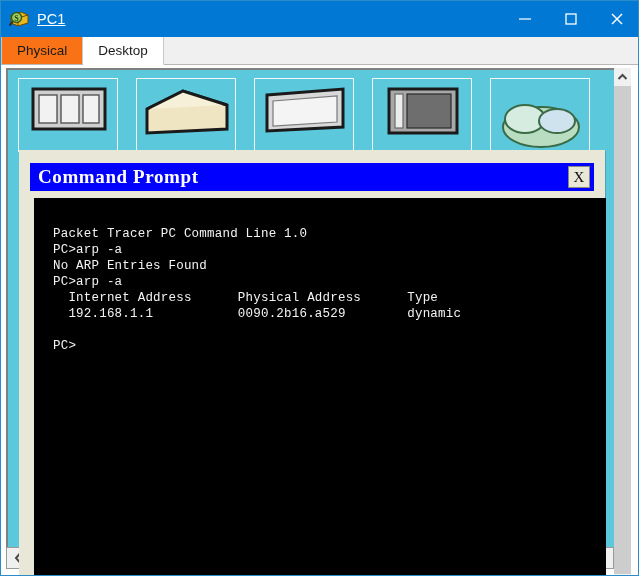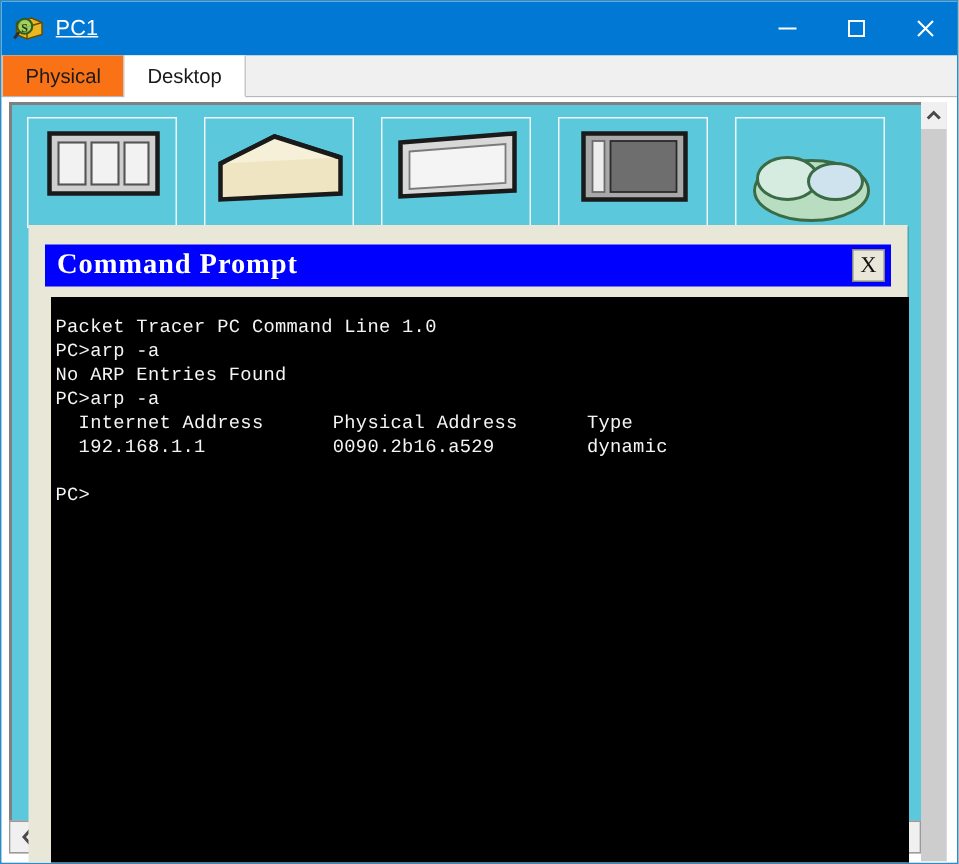--- a/index.html
+++ b/index.html
@@ -222,21 +222,21 @@
     position: absolute;
     left: 15px; top: 48px;
     width: 572px;
     height: 398px;
     background: #000000;
     box-sizing: border-box;
     padding: 12px 0 0 0;
     overflow: hidden;
   }
   #terminal pre {
-    margin: 0;
+    margin: 16px;
     padding: 0 0 0 3px;
     color: #f4f4f4;
     font-family: "Liberation Mono", "DejaVu Sans Mono", monospace;
     font-size: 12.5px;
     line-height: 16px;
     white-space: pre;
     letter-spacing: .2px;
   }
 </style>
 </head>

